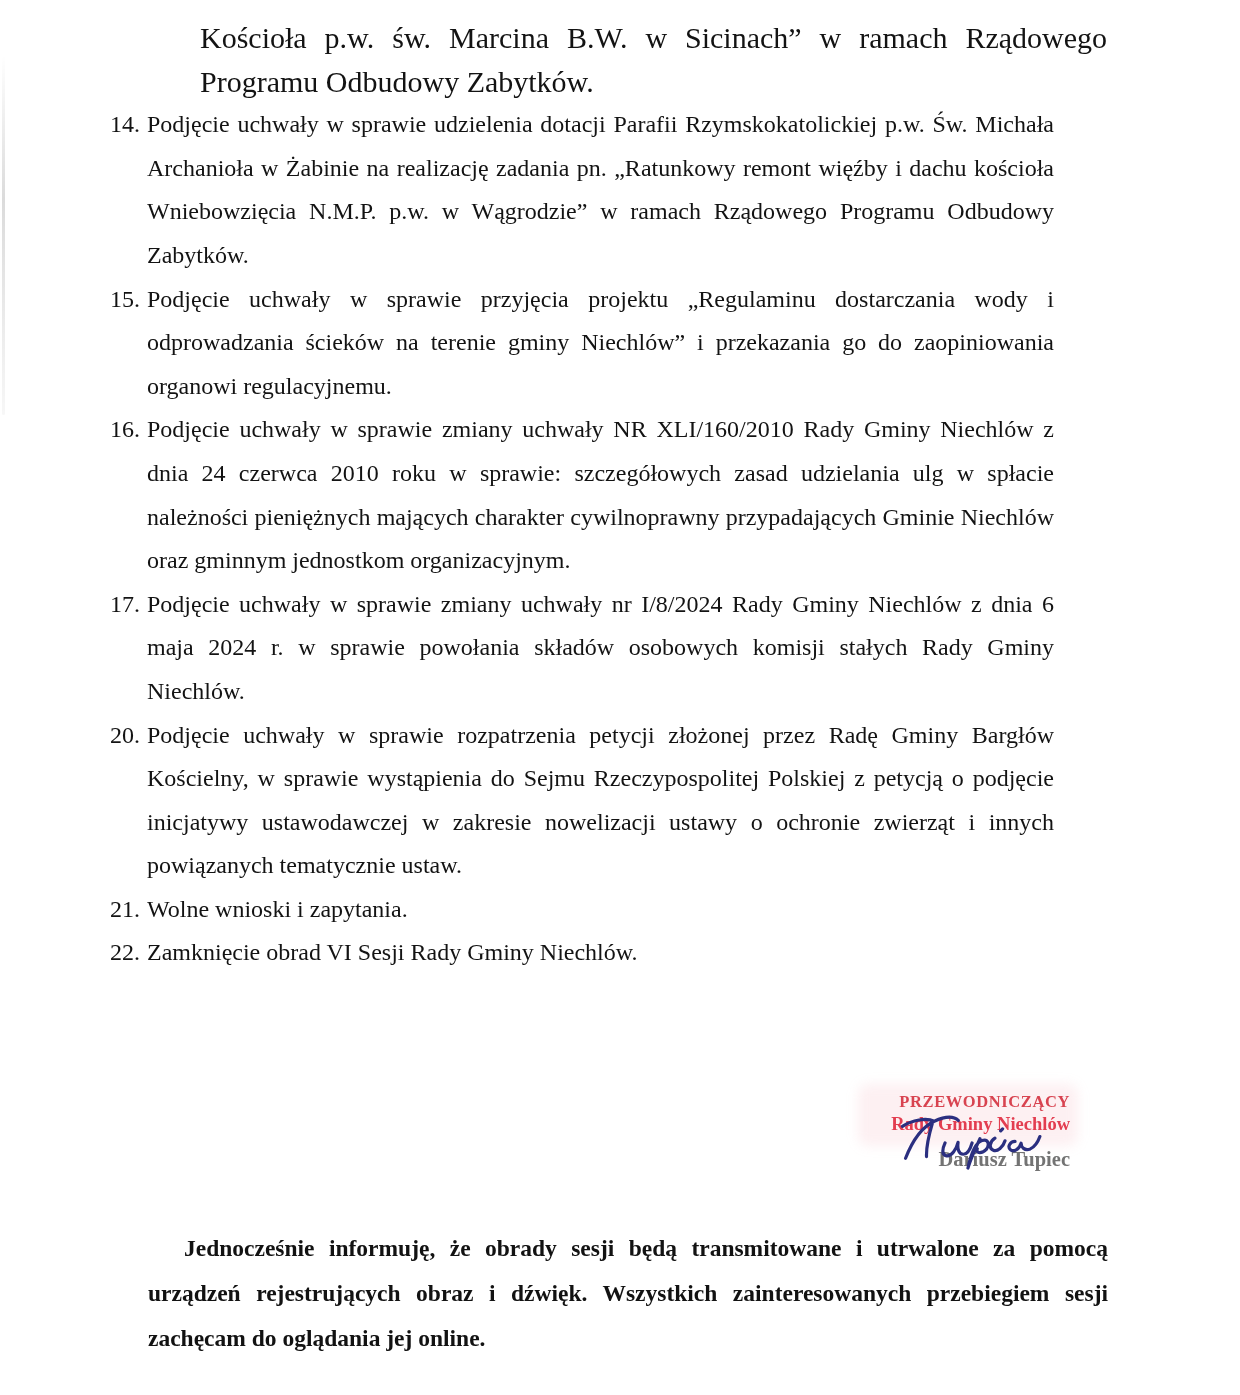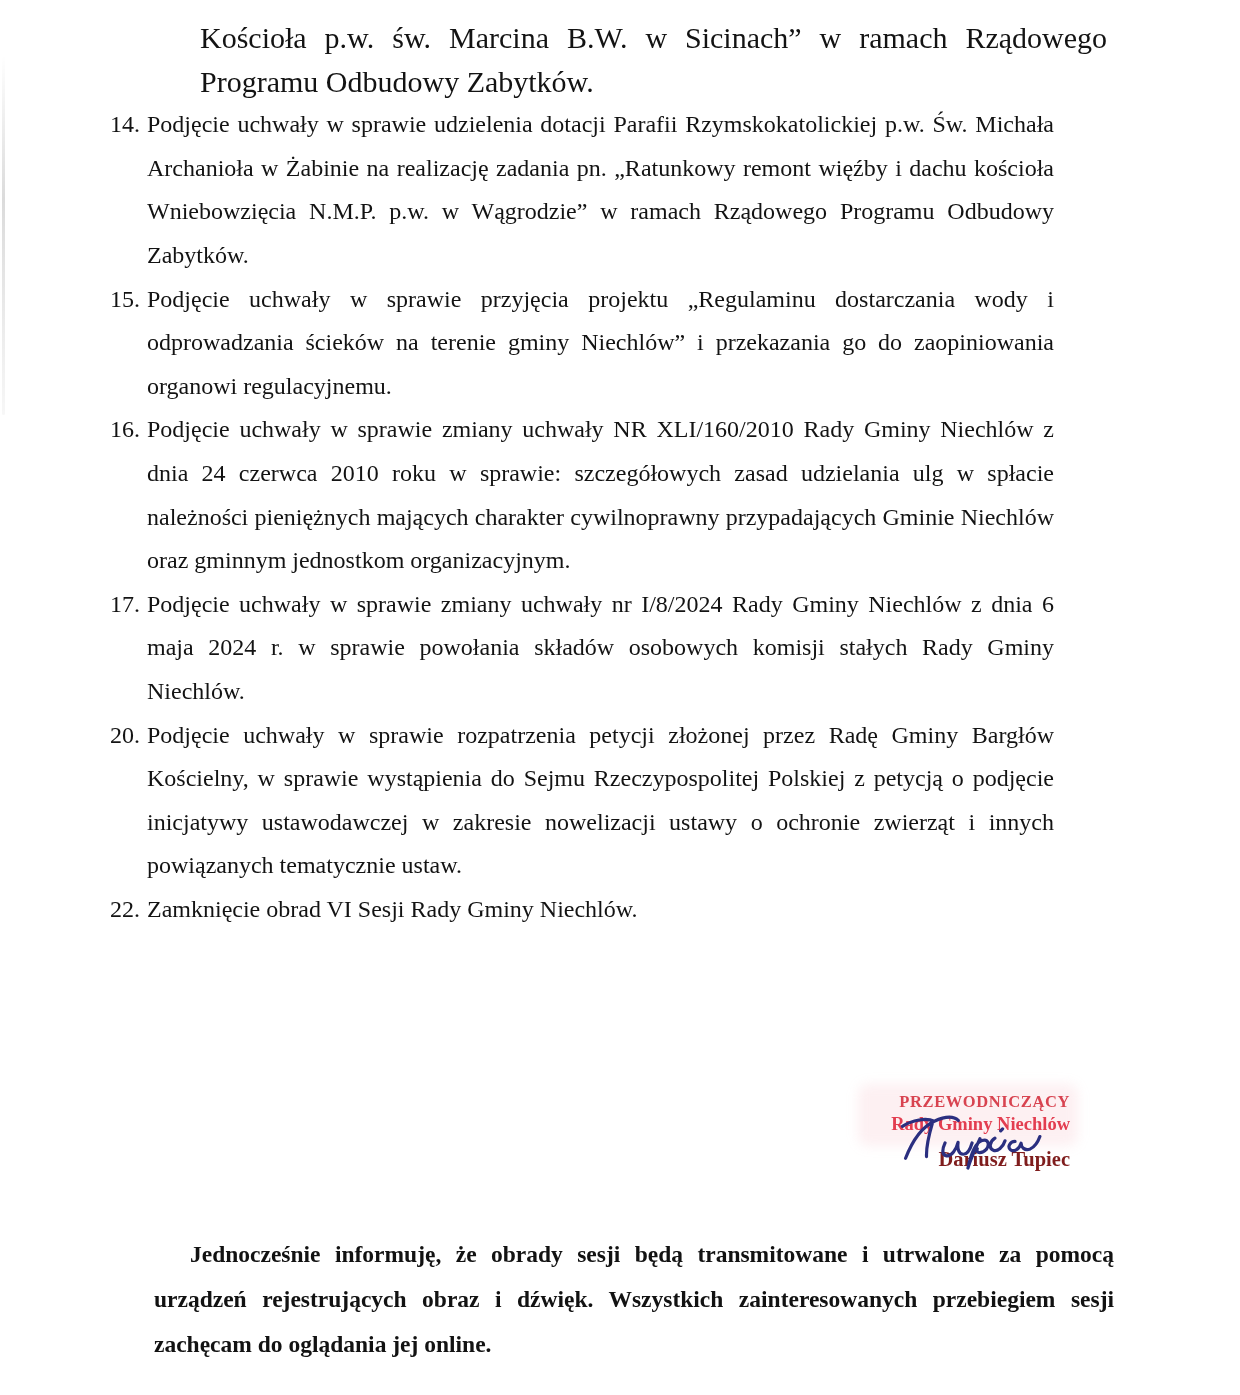--- a/index.html
+++ b/index.html
@@ -47,32 +47,32 @@
   .stamp-smudge {
     position: absolute;
     left: -8px; top: -4px;
     width: 220px; height: 62px;
     background: rgba(242, 150, 162, 0.14);
     filter: blur(6px);
     border-radius: 10px;
   }
   .stamp-title   { position: relative; font-size: 16.5px; letter-spacing: 0.6px; color: #d84350; margin-top: 4px; }
   .stamp-subtitle{ position: relative; font-size: 18.5px; color: #e33d50; margin-top: 2px; }
-  .stamp-name    { position: relative; font-size: 20.5px; color: #7f1d1d; margin-top: 13px; }
+  .stamp-name    { position: relative; font-size: 20.5px; color: #737373; margin-top: 13px; }
   .sig {
     position: absolute;
     left: 28px; top: 24px;
     width: 152px; height: 58px;
     transform: rotate(-2deg);
   }
   .closing {
     position: absolute;
     left: 148px; top: 1226px;
     width: 960px;
-    margin: 6px;
+    margin: 0;
     font-size: 23.5px;
     font-weight: bold;
     line-height: 45px;
     text-align: justify;
     text-indent: 36px;
     color: #121212;
   }
 </style>
 </head>
 <body>
@@ -105,20 +105,24 @@
     <div class="txt">Podjęcie uchwały w sprawie zmiany uchwały nr I/8/2024 Rady Gminy Niechlów z dnia 6 maja 2024 r. w sprawie powołania składów osobowych komisji stałych Rady Gminy Niechlów.</div>
   </div>
 
 
 
   <div class="item">
     <span class="num">20.</span>
     <div class="txt">Podjęcie uchwały w sprawie rozpatrzenia petycji złożonej przez Radę Gminy Bargłów Kościelny, w sprawie wystąpienia do Sejmu Rzeczypospolitej Polskiej z petycją o podjęcie inicjatywy ustawodawczej w zakresie nowelizacji ustawy o ochronie zwierząt i innych powiązanych tematycznie ustaw.</div>
   </div>
 
+  <div class="item">
+    <span class="num">21.</span>
+    <div class="txt">Wolne wnioski i zapytania.</div>
+  </div>
 
   <div class="item">
     <span class="num">22.</span>
     <div class="txt">Zamknięcie obrad VI Sesji Rady Gminy Niechlów.</div>
   </div>
 </div>
   </div>
 
   <div class="stamp">
     <div class="stamp-smudge"></div>

